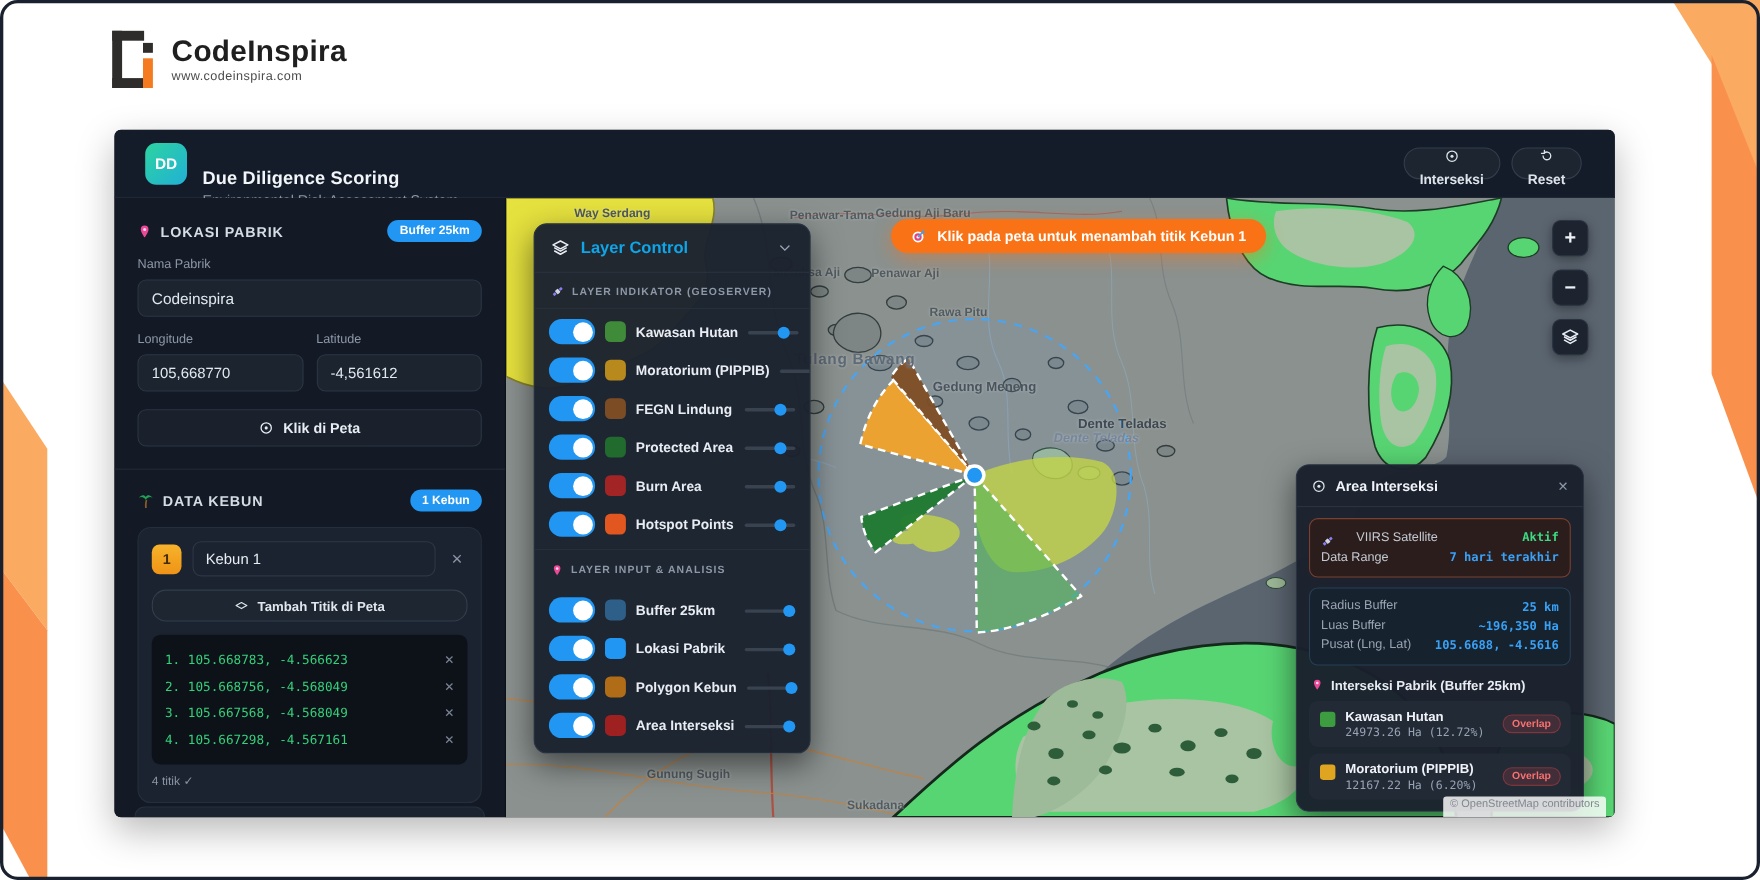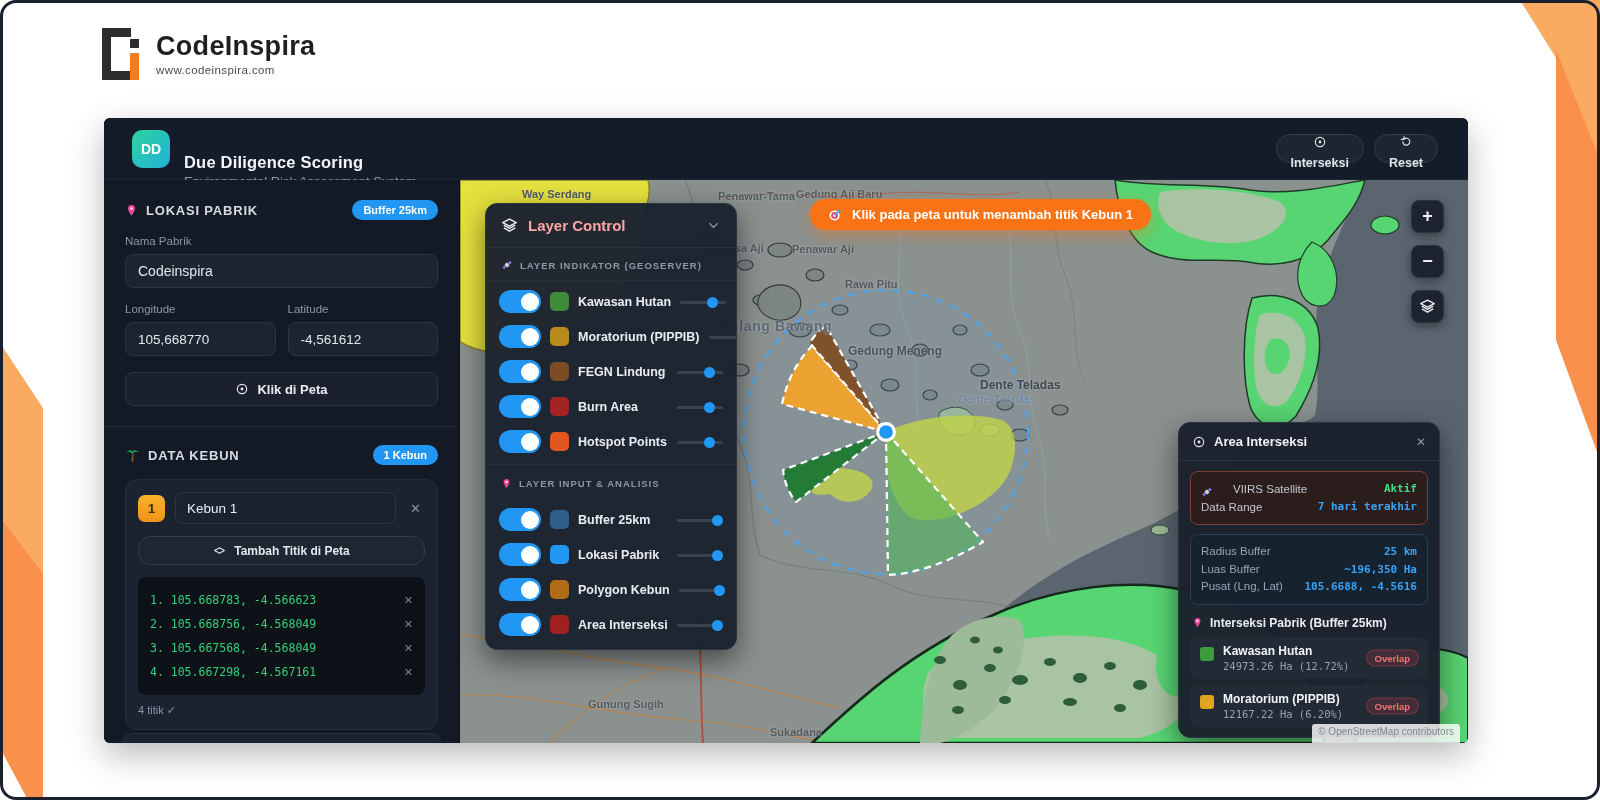--- a/index.html
+++ b/index.html
@@ -86,21 +86,21 @@
                border:1px solid #2b3442; border-radius:8px; color:#eef2f7; font-size:18px; font-weight:700;
                display:flex; align-items:center; justify-content:center; cursor:pointer; box-shadow:0 3px 10px rgba(0,0,0,.4); }
 
   .attribution { position:absolute; right:8px; bottom:0; z-index:6; background:rgba(255,255,255,.82);
                  font-size:10px; color:#81878f; padding:2px 6px 6px; border-radius:3px 3px 0 0; }
 
   
   .layer-panel { position:absolute; left:25px; top:23px; z-index:6; width:252px; background:rgba(27,34,46,.97);
                  border:1px solid #2b3442; border-radius:12px; box-shadow:0 10px 28px rgba(0,0,0,.5); overflow:hidden; }
   .lp-header { display:flex; align-items:center; gap:10px; padding:13px 15px; border-bottom:1px solid #2a3340; }
-  .lp-title { font-size:15px; font-weight:800; color:#fca5a5; }
+  .lp-title { font-size:15px; font-weight:800; color:#0ea5e9; }
   .lp-chevron { margin-left:auto; display:flex; cursor:pointer; }
   .lp-section { display:flex; align-items:center; gap:7px; padding:11px 15px 5px; font-size:9.5px; font-weight:800;
                 letter-spacing:1px; color:#8d97a7; border-bottom:1px solid #262f3c; padding-bottom:9px; margin-bottom:3px; }
   .lp-section.second { border-bottom:none; border-top:1px solid #262f3c; margin-top:5px; padding-top:12px; }
   .layer-row { display:flex; align-items:center; gap:9px; padding:6px 13px; }
   .tgl { position:relative; width:42px; height:23px; border-radius:12px; background:#2196f3; flex:0 0 auto; cursor:pointer; }
   .tgl .knob { position:absolute; right:2.5px; top:2.5px; width:18px; height:18px; border-radius:50%; background:#fff; }
   .swatch { width:19px; height:19px; border-radius:5px; flex:0 0 auto; }
   .layer-label { font-size:12.5px; font-weight:700; color:#e9edf3; flex:1; white-space:nowrap; }
   .slider { position:relative; width:46px; height:12px; flex:0 0 auto; cursor:pointer; }
@@ -476,20 +476,31 @@
           <div class="layer-label">FEGN Lindung</div>
           <div class="slider s70">
               <div class="track"></div>
               <div class="sknob"></div>
             </div>
         </div>
         <div class="layer-row">
           <div class="tgl">
               <div class="knob"></div>
             </div>
+          <div class="swatch" style="background: rgb(32, 107, 45);"></div>
+          <div class="layer-label">Protected Area</div>
+          <div class="slider s70">
+              <div class="track"></div>
+              <div class="sknob"></div>
+            </div>
+        </div>
+        <div class="layer-row">
+          <div class="tgl">
+              <div class="knob"></div>
+            </div>
           <div class="swatch" style="background: rgb(163, 36, 36);"></div>
           <div class="layer-label">Burn Area</div>
           <div class="slider s70">
               <div class="track"></div>
               <div class="sknob"></div>
             </div>
         </div>
         <div class="layer-row">
           <div class="tgl">
               <div class="knob"></div>

